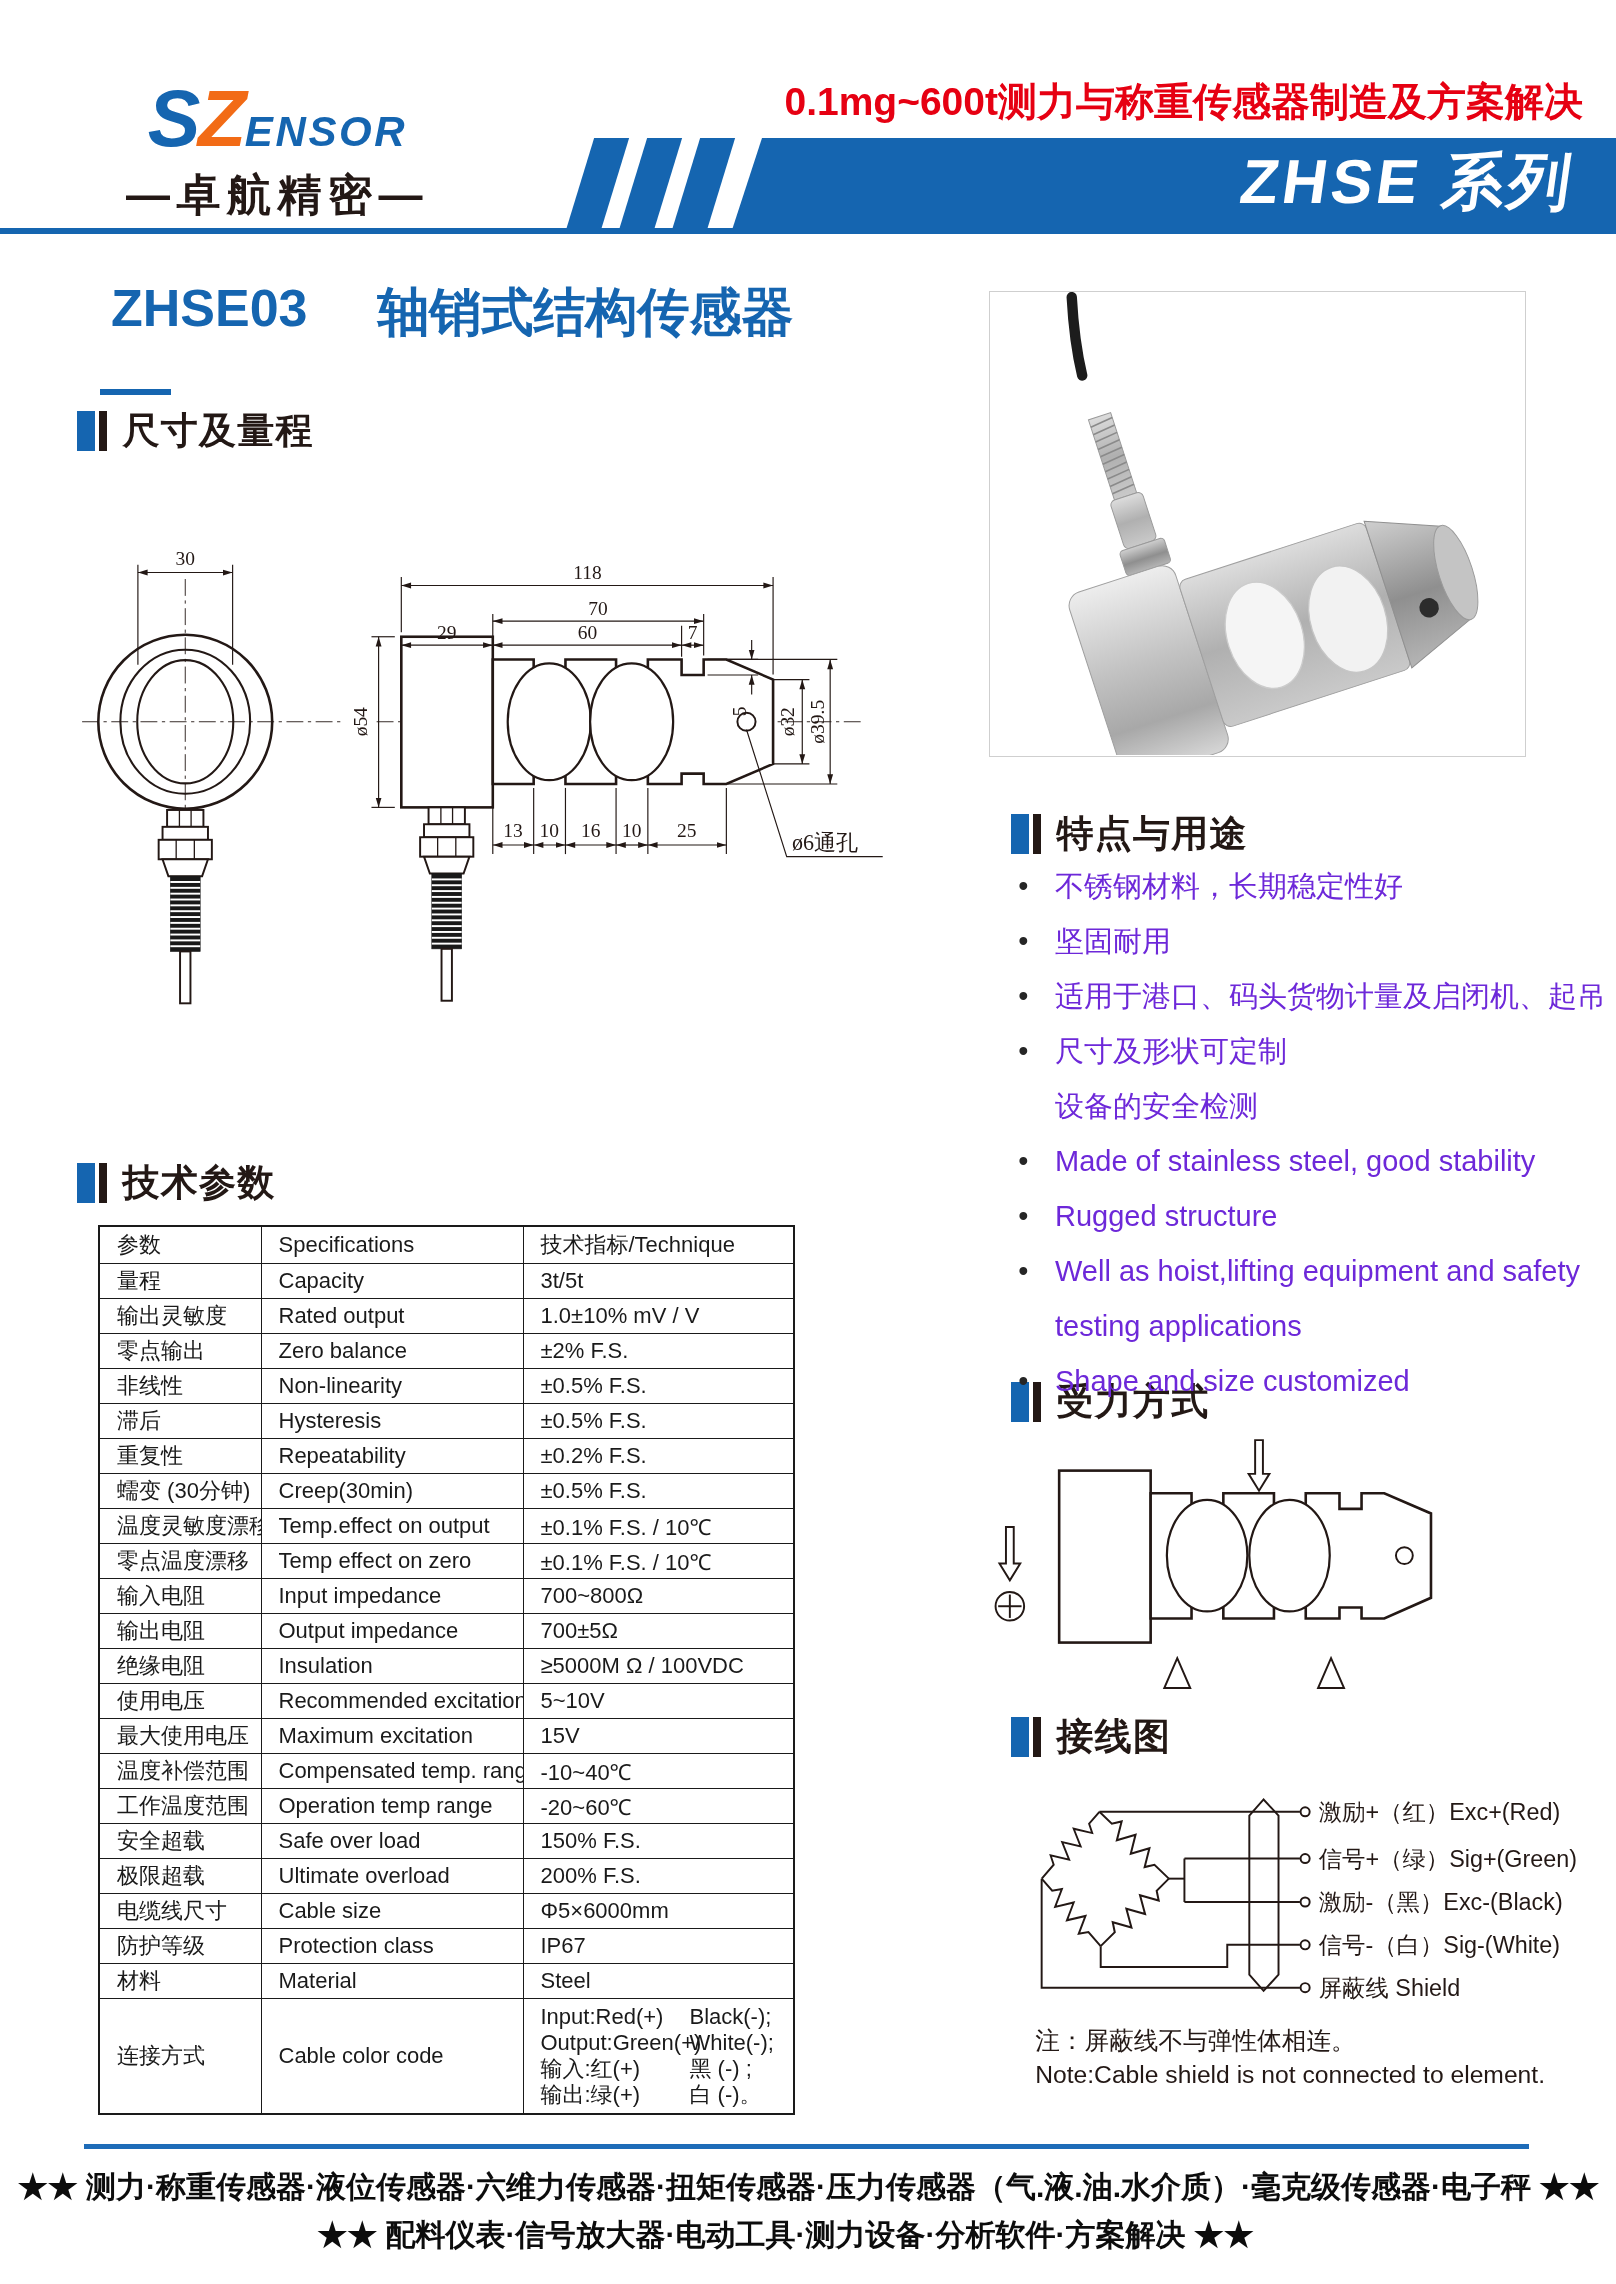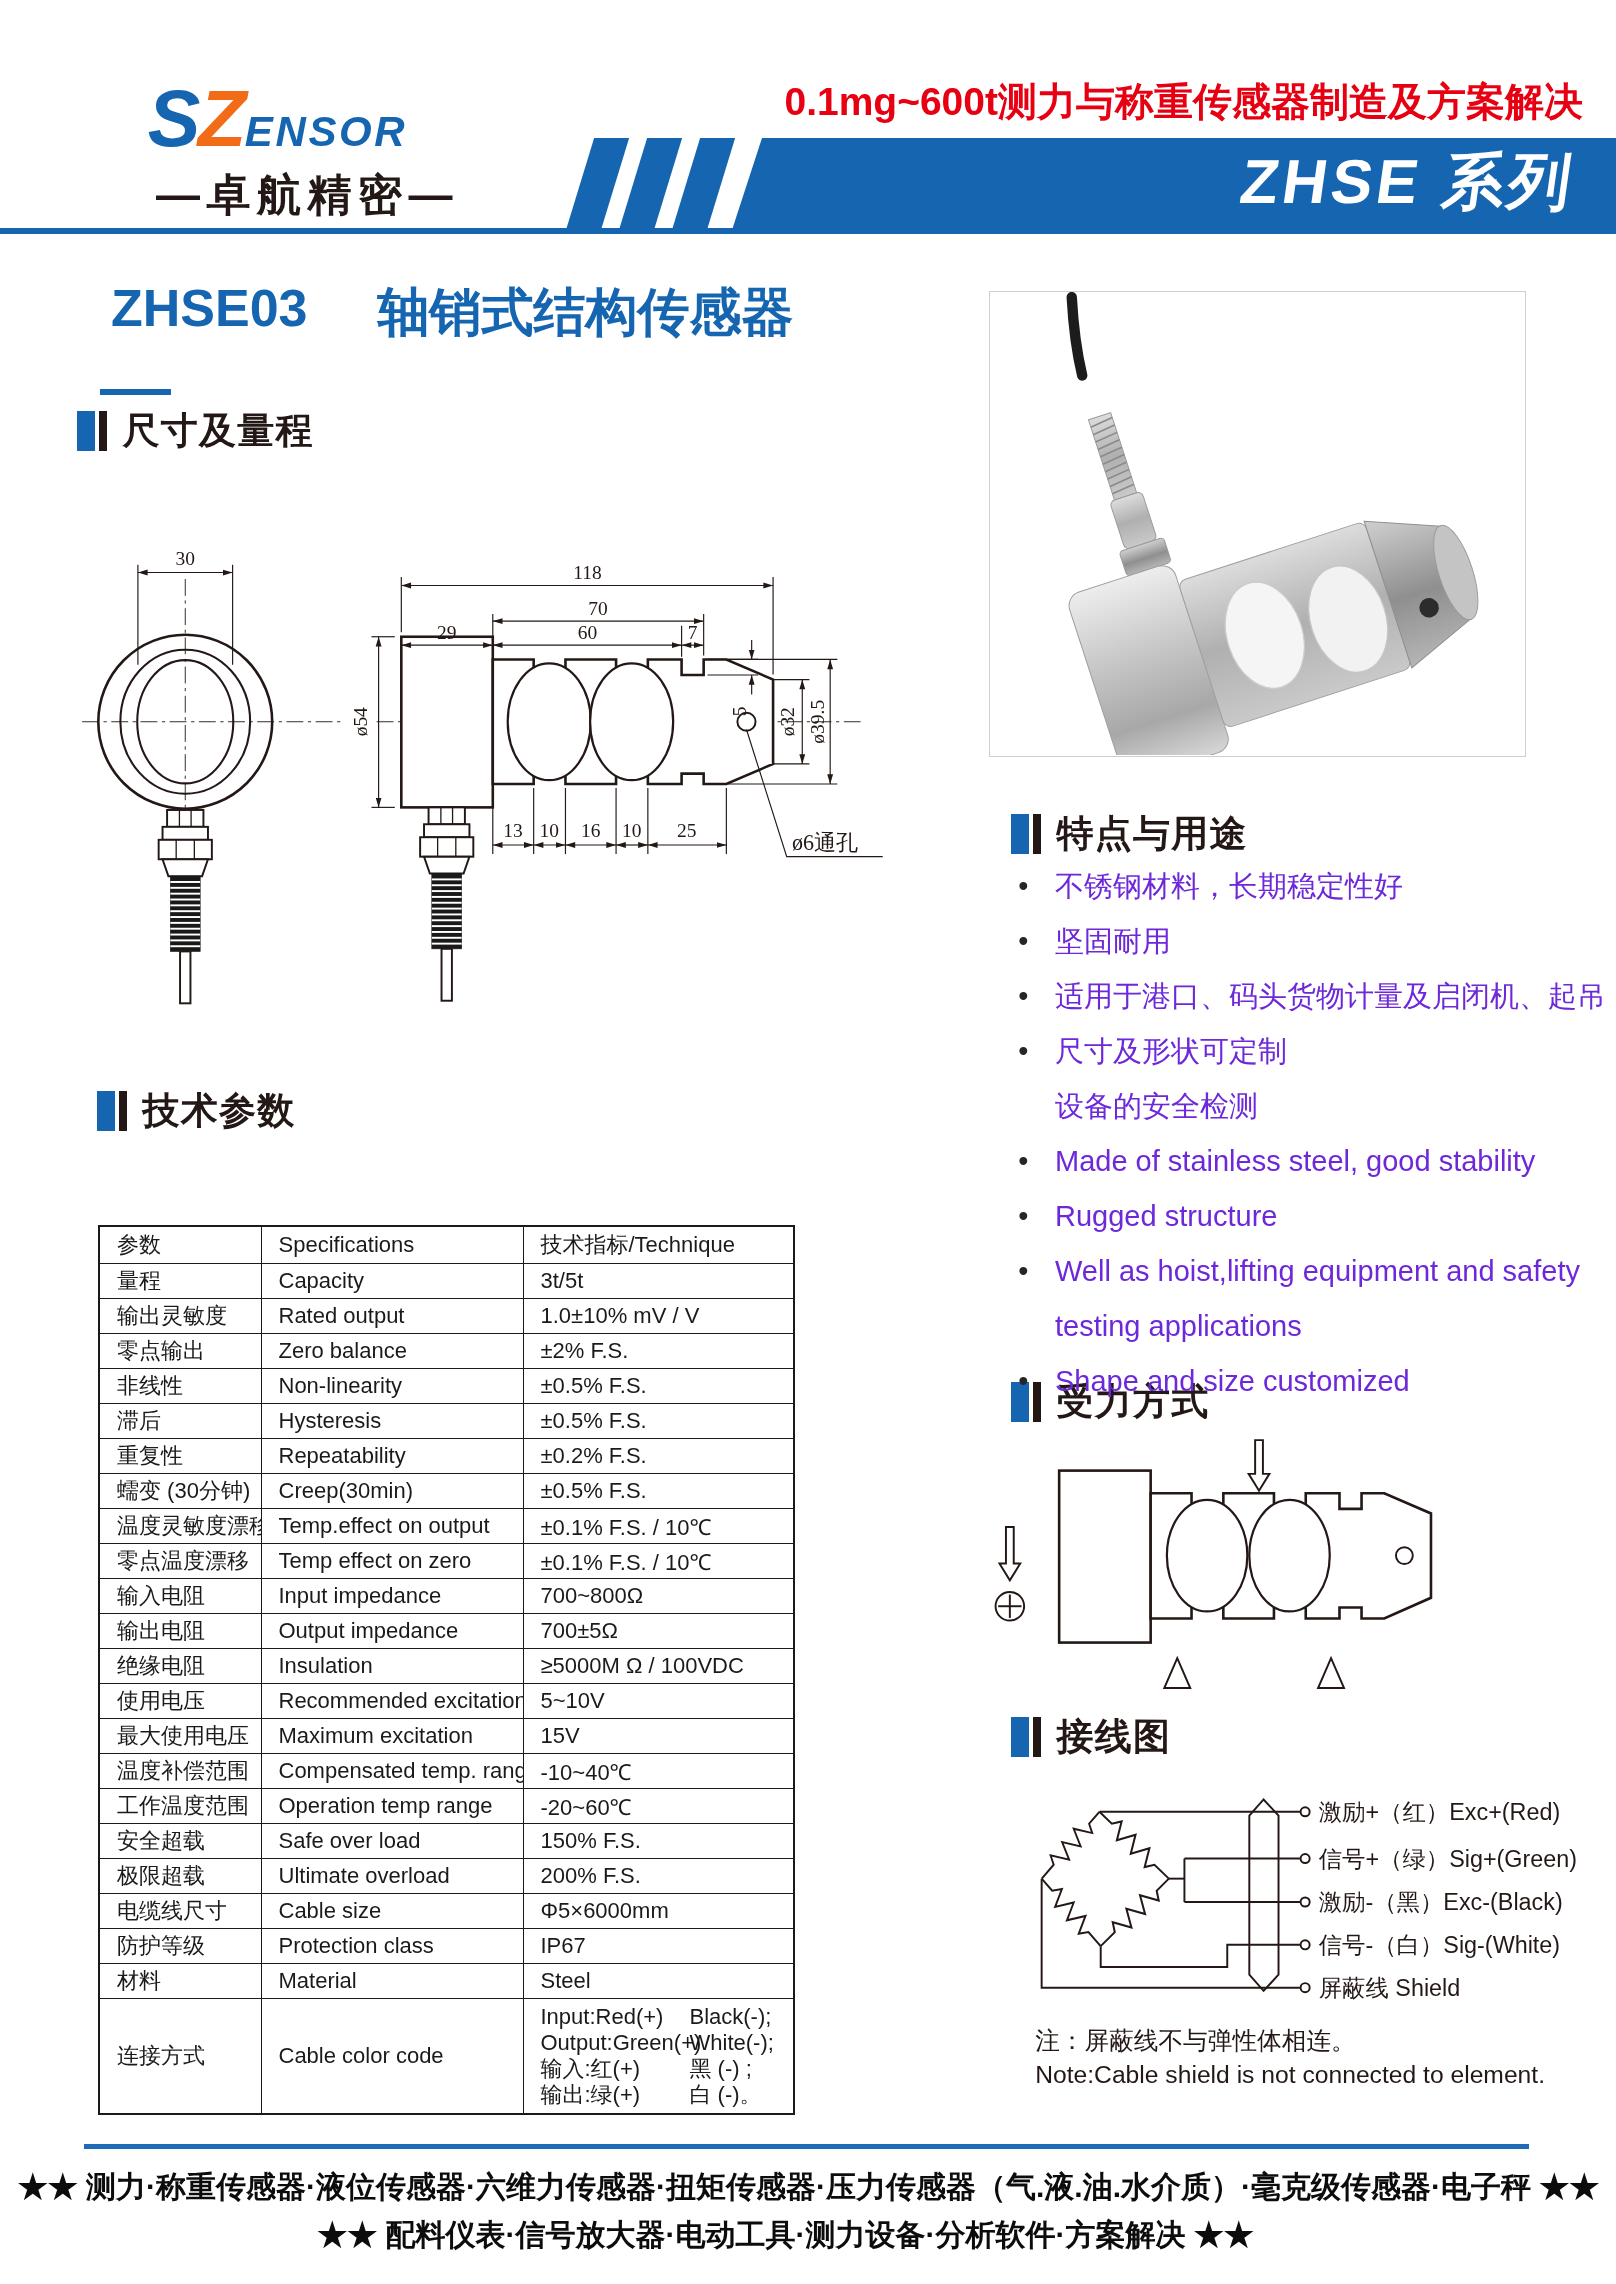--- a/index.html
+++ b/index.html
@@ -6,21 +6,21 @@
   html,body { background:#fff; }
   body { font-family:"Liberation Sans", sans-serif; color:#231815; }
   .page { position:relative; width:1617px; height:2284px; background:#fff; overflow:hidden; }
 
   
   .logo { position:absolute; left:96px; top:79px; width:363px; text-align:center; }
   .logo-word { font-style:italic; font-weight:900; line-height:1; white-space:nowrap; }
   .logo-s { font-size:79px; color:#1565b0; letter-spacing:-2.6px; }
   .logo-z { font-size:79px; color:#f26b16; letter-spacing:-1.3px; }
   .logo-ensor { font-size:42px; color:#1565b0; letter-spacing:2.6px; }
-  .logo-sub { margin-top:7.8px; font-size:44px; font-weight:700; color:#231815; letter-spacing:6.5px; white-space:nowrap;text-align:right; }
+  .logo-sub { margin-top:7.8px; font-size:44px; font-weight:700; color:#231815; letter-spacing:6.5px; white-space:nowrap; }
   .slogan { position:absolute; top:75px; right:34px; font-size:39px; font-weight:800; color:#e60012; white-space:nowrap; }
   .banner { position:absolute; top:138px; left:732px; right:0; height:92px; background:#1565b0;
             clip-path:polygon(30px 0, 100% 0, 100% 100%, 0 100%); }
   .banner-text { position:absolute; right:42px; top:50%; transform:translateY(-52%) skewX(-8deg);
                  font-size:62px; font-weight:900; color:#ffffff; letter-spacing:3.9px; white-space:nowrap; }
   .stripe { position:absolute; top:138px; width:35px; height:92px; background:#1565b0;
             transform:skewX(-17deg); transform-origin:bottom left; }
   .stripe.s1 { left:566px; } .stripe.s2 { left:619px; } .stripe.s3 { left:672px; }
   .top-rule { position:absolute; top:228px; left:0; width:1617px; height:5.8px; background:#1565b0; }
 
@@ -28,21 +28,21 @@
   .title-row { position:absolute; left:99px; top:278px; display:flex; gap:70px;
                font-size:52px; font-weight:900; color:#1565b0; white-space:nowrap;margin-left:12px; }
   .title-underline { position:absolute; left:100px; top:389px; width:71px; height:5.8px; background:#1565b0; }
 
   
   .sec-head { position:absolute; display:flex; align-items:center; }
   .bar-blue { width:17.5px; height:40px; background:#1565b0; }
   .bar-black { width:7.8px; height:40px; background:#231815; margin-left:4.5px; }
   .sec-title { margin-left:15.6px; font-size:37px; font-weight:800; color:#231815; letter-spacing:1.3px; white-space:nowrap; }
   .sh-dims { left:77px; top:406px; }
-  .sh-specs { left:77px; top:1086px;margin-left:20px; }
+  .sh-specs { left:77px; top:1158px; }
   .sh-features { left:1011px; top:809px; }
   .sh-loading { left:1011px; top:1377px; }
   .sh-wiring { left:1011px; top:1712px; }
 
   
   .drawing-svg { position:absolute; left:39px; top:470px; }
   .photo-box { position:absolute; left:989px; top:291px; width:537px; height:466px;
                border:1.3px solid #cfcfcf; background:#fff; }
   .loading-svg { position:absolute; left:980px; top:1436px; }
   .wiring-svg { position:absolute; left:980px; top:1767px; }

